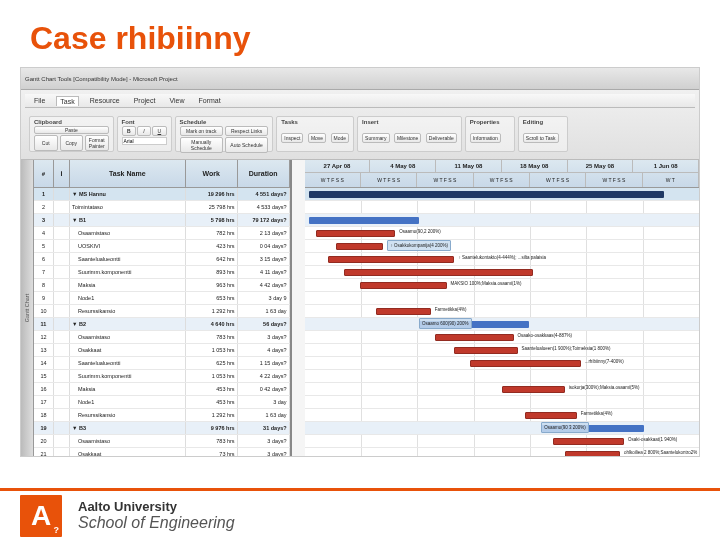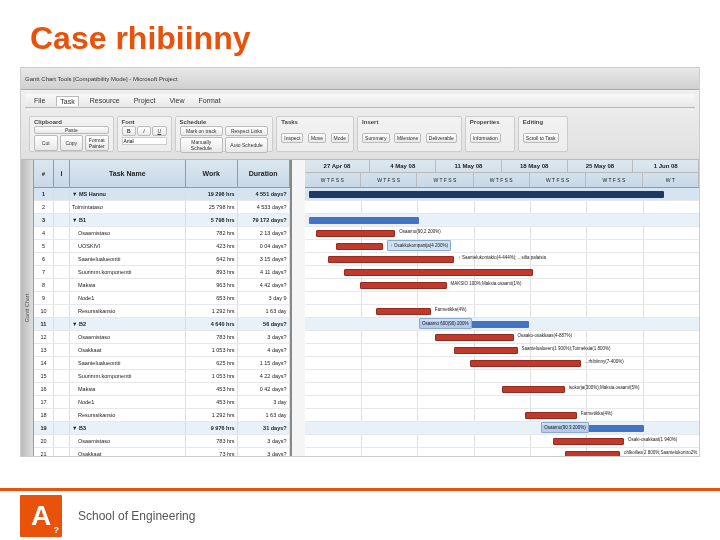--- a/index.html
+++ b/index.html
@@ -272,22 +272,23 @@
       flex-direction: column;
     }
 
     .footer-university {
       font-size: 13px;
       font-weight: bold;
       color: #333;
     }
 
     .footer-school {
-      font-size: 12px;
+      font-size: 16px;
       color: #555;
+      font-style: italic;
     }
 
     .footer-logo-block {
       display: flex;
       align-items: center;
       gap: 2px;
     }
 
     .logo-a {
       width: 42px;
@@ -708,15 +709,16 @@
 </div>
 
 <div class="footer">
   <div class="footer-logo-block">
     <div class="logo-a">
       <span>A</span>
       <span class="logo-q-mark">?</span>
     </div>
   </div>
   <div class="footer-text">
+    <span class="footer-university">Aalto University</span>
     <span class="footer-school">School of Engineering</span>
   </div>
 </div>
 
 </body></html>

